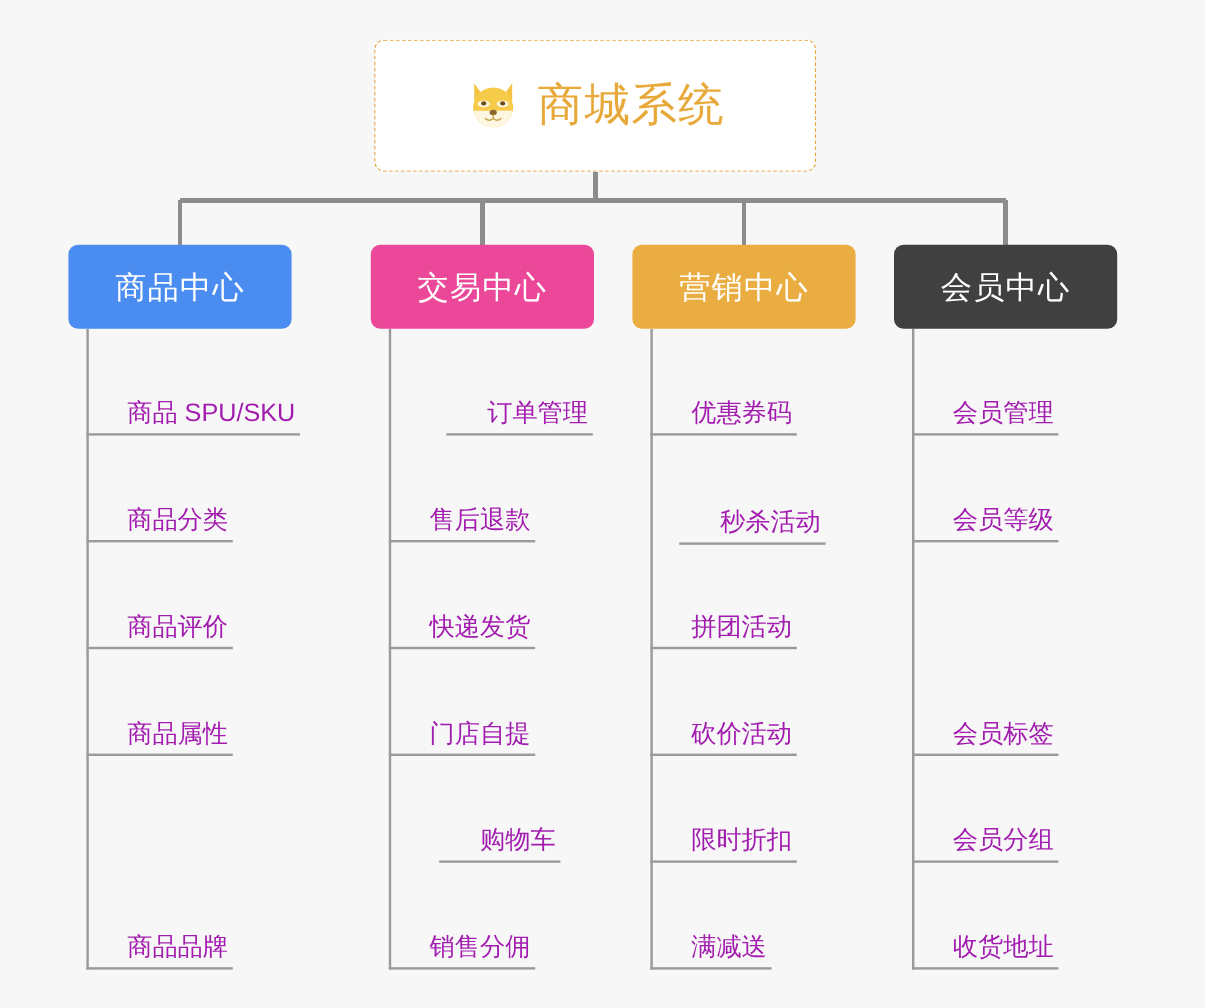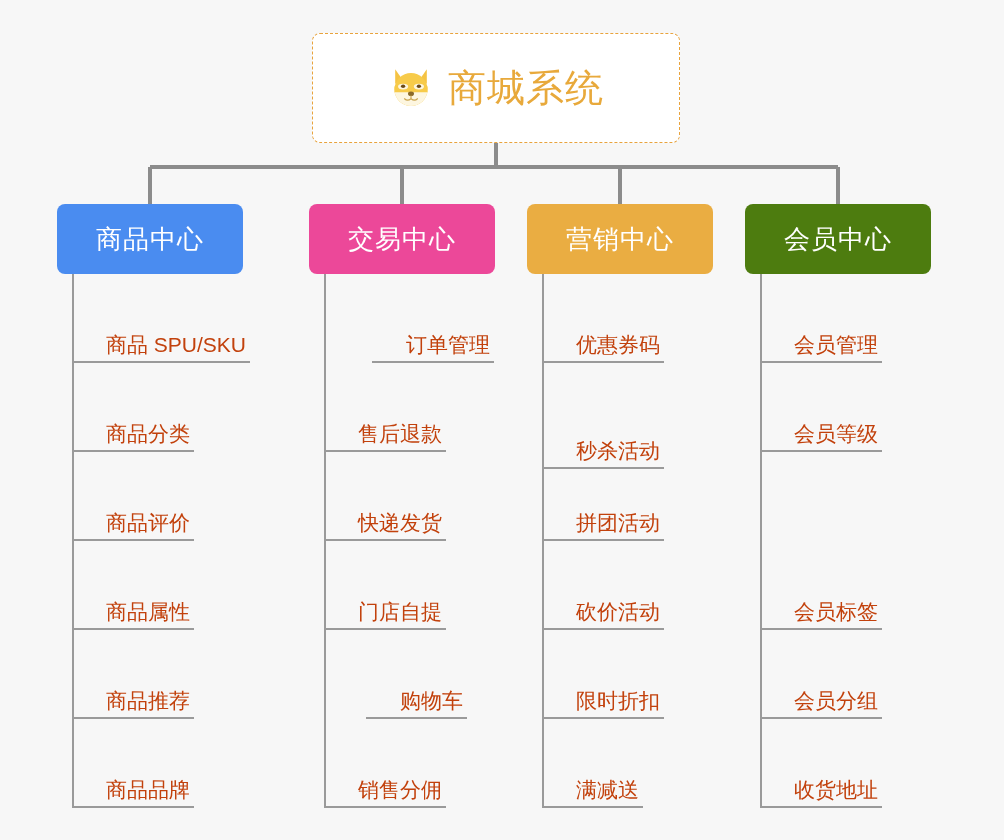--- a/index.html
+++ b/index.html
@@ -105,21 +105,21 @@
     height: 89px;
     display: flex;
     align-items: flex-end;
     box-sizing: border-box;
   }
   .leaf-text {
     display: inline-block;
     padding: 0 4px 5px 34px;
     border-bottom: 2px solid #9a9a9a;
     font-size: 21px;
-    color: #c2410c;
+    color: #a21caf;
     line-height: 1.05;
     white-space: nowrap;
   }
 </style>
 </head>
 <body>
 
 <div id="canvas">
 
   <svg id="connectors" viewBox="0 0 1004 840" width="1004" height="840" xmlns="http://www.w3.org/2000/svg">
@@ -162,23 +162,20 @@
         </div>
         <div class="leaf-item" style="top: 89px;">
           <span class="leaf-text">商品分类</span>
         </div>
         <div class="leaf-item" style="top: 178px;">
           <span class="leaf-text">商品评价</span>
         </div>
         <div class="leaf-item" style="top: 267px;">
           <span class="leaf-text">商品属性</span>
         </div>
-        <div class="leaf-item" style="top: 356px;">
-          <span class="leaf-text">商品推荐</span>
-        </div>
         <div class="leaf-item" style="top: 445px;">
           <span class="leaf-text">商品品牌</span>
         </div>
       </div>
       <div class="category-box" style="left: 309px; top: 204px; width: 186px; background: #ec4899;">
         <span class="category-label">交易中心</span>
       </div>
       <div class="leaf-column" style="left: 324px; top: 274px; width: 230px; height: 534px;">
         <div class="leaf-spine" style="height: 534px;"></div>
         <div class="leaf-item" style="top: 0px; padding-left: 48px;">
@@ -201,37 +198,37 @@
         </div>
       </div>
       <div class="category-box" style="left: 527px; top: 204px; width: 186px; background: rgb(234, 173, 66);">
         <span class="category-label">营销中心</span>
       </div>
       <div class="leaf-column" style="left: 542px; top: 274px; width: 230px; height: 534px;">
         <div class="leaf-spine" style="height: 534px;"></div>
         <div class="leaf-item" style="top: 0px;">
           <span class="leaf-text">优惠券码</span>
         </div>
-        <div class="leaf-item" style="top: 106px;">
+        <div class="leaf-item" style="top: 91px; margin-left: 24px;">
           <span class="leaf-text">秒杀活动</span>
         </div>
         <div class="leaf-item" style="top: 178px; text-align: right;">
           <span class="leaf-text">拼团活动</span>
         </div>
         <div class="leaf-item" style="top: 267px;">
           <span class="leaf-text">砍价活动</span>
         </div>
         <div class="leaf-item" style="top: 356px;">
           <span class="leaf-text">限时折扣</span>
         </div>
         <div class="leaf-item" style="top: 445px;">
           <span class="leaf-text">满减送</span>
         </div>
       </div>
-      <div class="category-box" style="left: 745px; top: 204px; width: 186px; background: #4d7c0f;">
+      <div class="category-box" style="left: 745px; top: 204px; width: 186px; background: #404040;">
         <span class="category-label">会员中心</span>
       </div>
       <div class="leaf-column" style="left: 760px; top: 274px; width: 230px; height: 534px;">
         <div class="leaf-spine" style="height: 534px;"></div>
         <div class="leaf-item" style="top: 89px;">
           <span class="leaf-text">会员等级</span>
         </div>
         <div class="leaf-item" style="top: 0px;">
           <span class="leaf-text">会员管理</span>
         </div>

